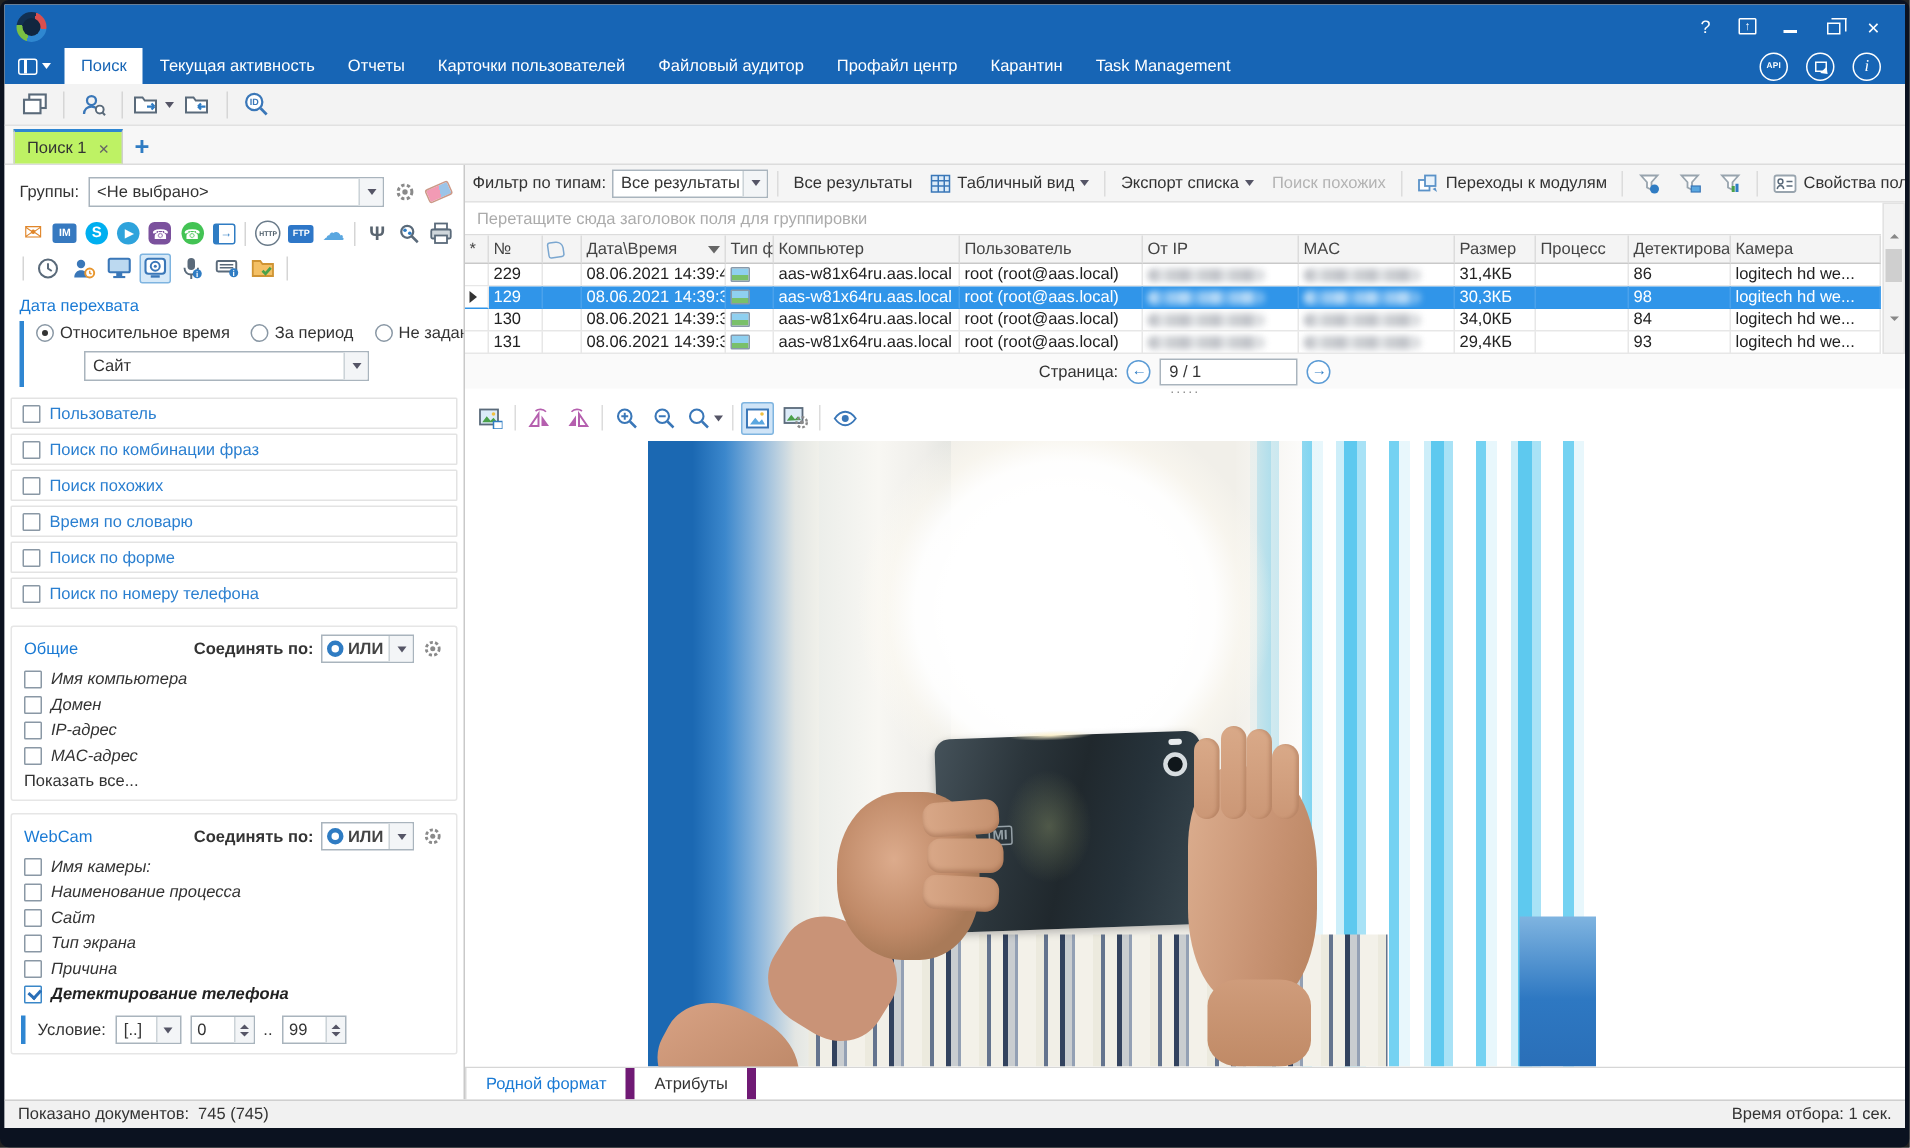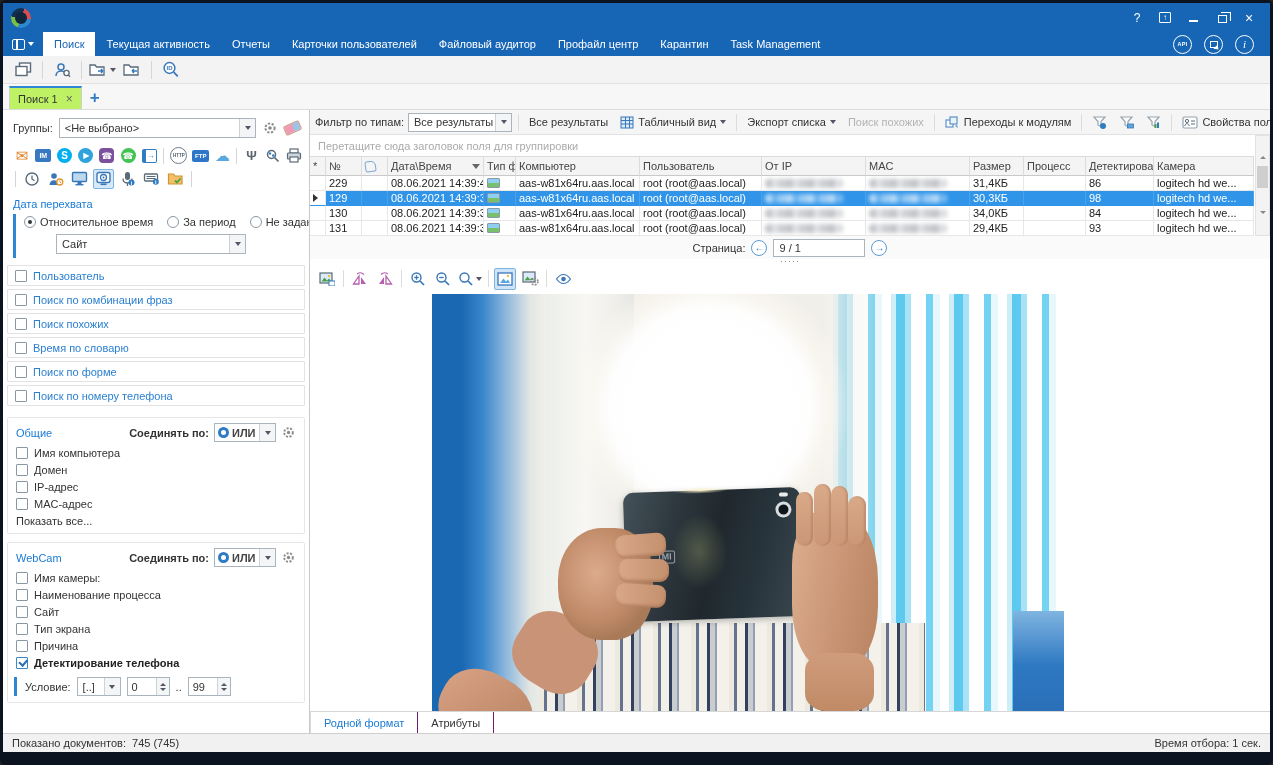--- a/index.html
+++ b/index.html
@@ -93,21 +93,21 @@
 .cb{width:12px;height:12px;border:1px solid #8a98a5;background:#fff;border-radius:1px;position:relative;flex:0 0 auto;}
 .cb.checked{border-color:#3a87c8;}
 .cb.checked::after{content:"";position:absolute;left:2px;top:1px;width:6px;height:3.5px;border-left:2px solid #2a6fb8;border-bottom:2px solid #2a6fb8;transform:rotate(-48deg);}
 .panelbox{border:1px solid #e6e6e6;border-radius:2px;margin:8px 4px 0 4px;padding:5px 8px 6px 8px;}
 .panel-head{display:flex;align-items:center;gap:5px;}
 .panel-title{color:#1a7ad4;}
 .join-lbl{margin-left:auto;color:#333;font-weight:bold;}
 .join-combo{width:62px;height:19px;}
 .or-ico{width:11px;height:11px;border:3px solid #2f7cc3;border-radius:50%;flex:0 0 auto;margin-left:3px;}
 .join-combo .combo-text{padding:0 3px;font-weight:bold;color:#444;}
-.cbrow{display:flex;align-items:flex-start;gap:6px;margin-top:5px;}
+.cbrow{display:flex;align-items:flex-start;gap:6px;margin-top:5px;font-style:italic;}
 .cbrow.bold .lbl{font-weight:bold;color:#222;}
 .showall{margin-top:5px;color:#333;}
 .condrow{display:flex;align-items:center;gap:6px;margin-top:8px;border-left:3px solid #2f86d2;padding-left:8px;margin-left:-2px;}
 .op-combo{width:44px;height:19px;}
 .spin{display:inline-flex;border:1px solid #a9b4bd;background:#fff;height:19px;align-items:stretch;}
 .spin-val{width:28px;display:flex;align-items:center;padding-left:4px;}
 .spin-btns{width:13px;border-left:1px solid #ccd3d8;background:#f3f5f7;display:flex;flex-direction:column;align-items:center;justify-content:center;gap:2px;}
 .tri-up{width:0;height:0;border-left:3px solid transparent;border-right:3px solid transparent;border-bottom:3.5px solid #556;}
 .tri-dn{width:0;height:0;border-left:3px solid transparent;border-right:3px solid transparent;border-top:3.5px solid #556;}
 .sb-bottom{margin-top:auto;display:flex;align-items:center;gap:6px;padding:6px 8px 8px 10px;}
@@ -143,21 +143,21 @@
 .circlebtn{width:16px;height:16px;border:1.3px solid #5b9bd5;border-radius:50%;color:#2f7cc3;display:inline-flex;align-items:center;justify-content:center;font-size:10px;line-height:1;background:#fff;}
 .pageinput{width:92px;height:18px;border:1px solid #a9b4bd;background:#fff;display:inline-flex;align-items:center;padding-left:5px;}
 .splitdots{height:7px;text-align:center;color:#888;font-size:9px;line-height:5px;letter-spacing:1px;flex:0 0 auto;}
 
 
 .viewertb{height:25px;display:flex;align-items:center;gap:3px;padding:0 6px;flex:0 0 auto;}
 .vbtn{display:inline-flex;align-items:center;justify-content:center;height:22px;min-width:22px;border-radius:2px;border:1px solid transparent;}
 .vbtn.active{background:#cfe4f7;border-color:#7eb4e0;}
 .viewer{flex:1;position:relative;background:#fff;min-height:0;}
 .viewertabs{height:22px;border-top:1px solid #d6d6d6;display:flex;align-items:stretch;font-size:11px;background:#fff;flex:0 0 auto;}
-.vtab{display:flex;align-items:center;padding:0 13px;border-right:1px solid #701a75;color:#333;text-align:right;}
+.vtab{display:flex;align-items:center;padding:0 13px;border-right:6px solid #701a75;color:#333;text-align:right;}
 .vtab:first-child{border-left:1px solid #d9d9d9;}
 .vtab.active{color:#1a7ad4;}
 
 
 .statusbar{height:19px;background:#f1f1f1;border-top:1px solid #cfcfcf;display:flex;align-items:center;padding:0 9px;font-size:11px;color:#333;flex:0 0 auto;}
 .statusbar .right{margin-left:auto;}
 
 
 .photo{position:absolute;left:122px;top:3px;width:632px;height:417px;overflow:hidden;background:#f1efe9;}
 .photo *{position:absolute;}

